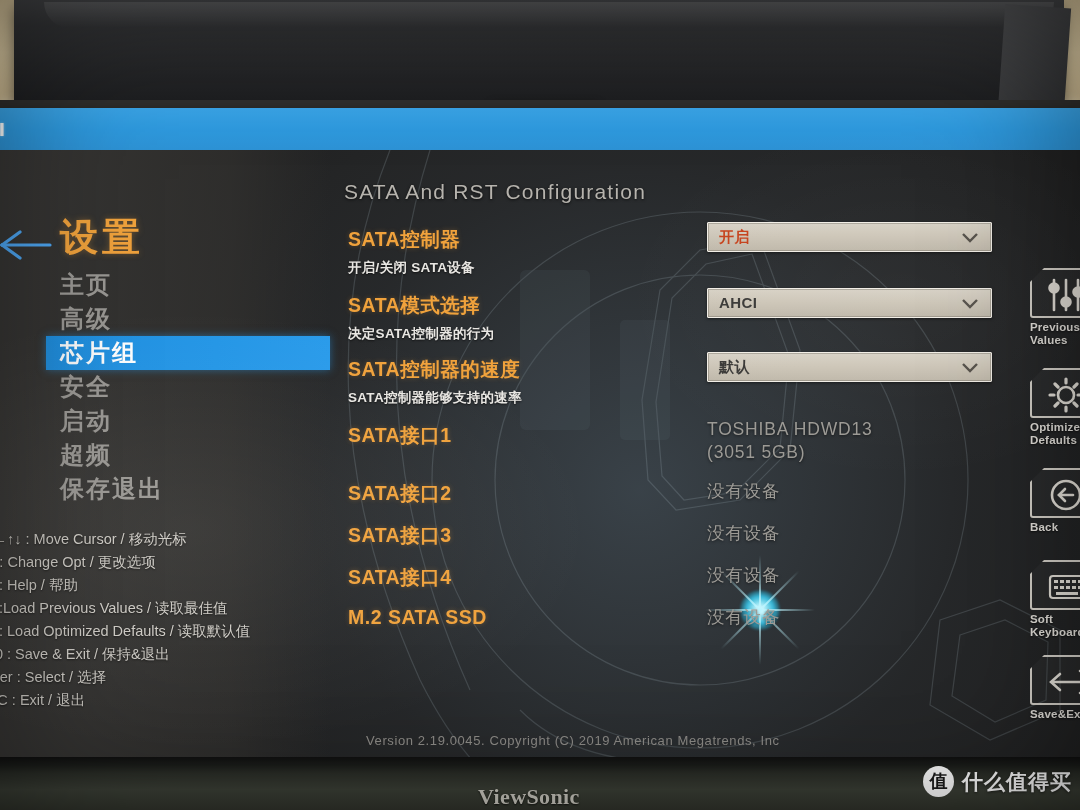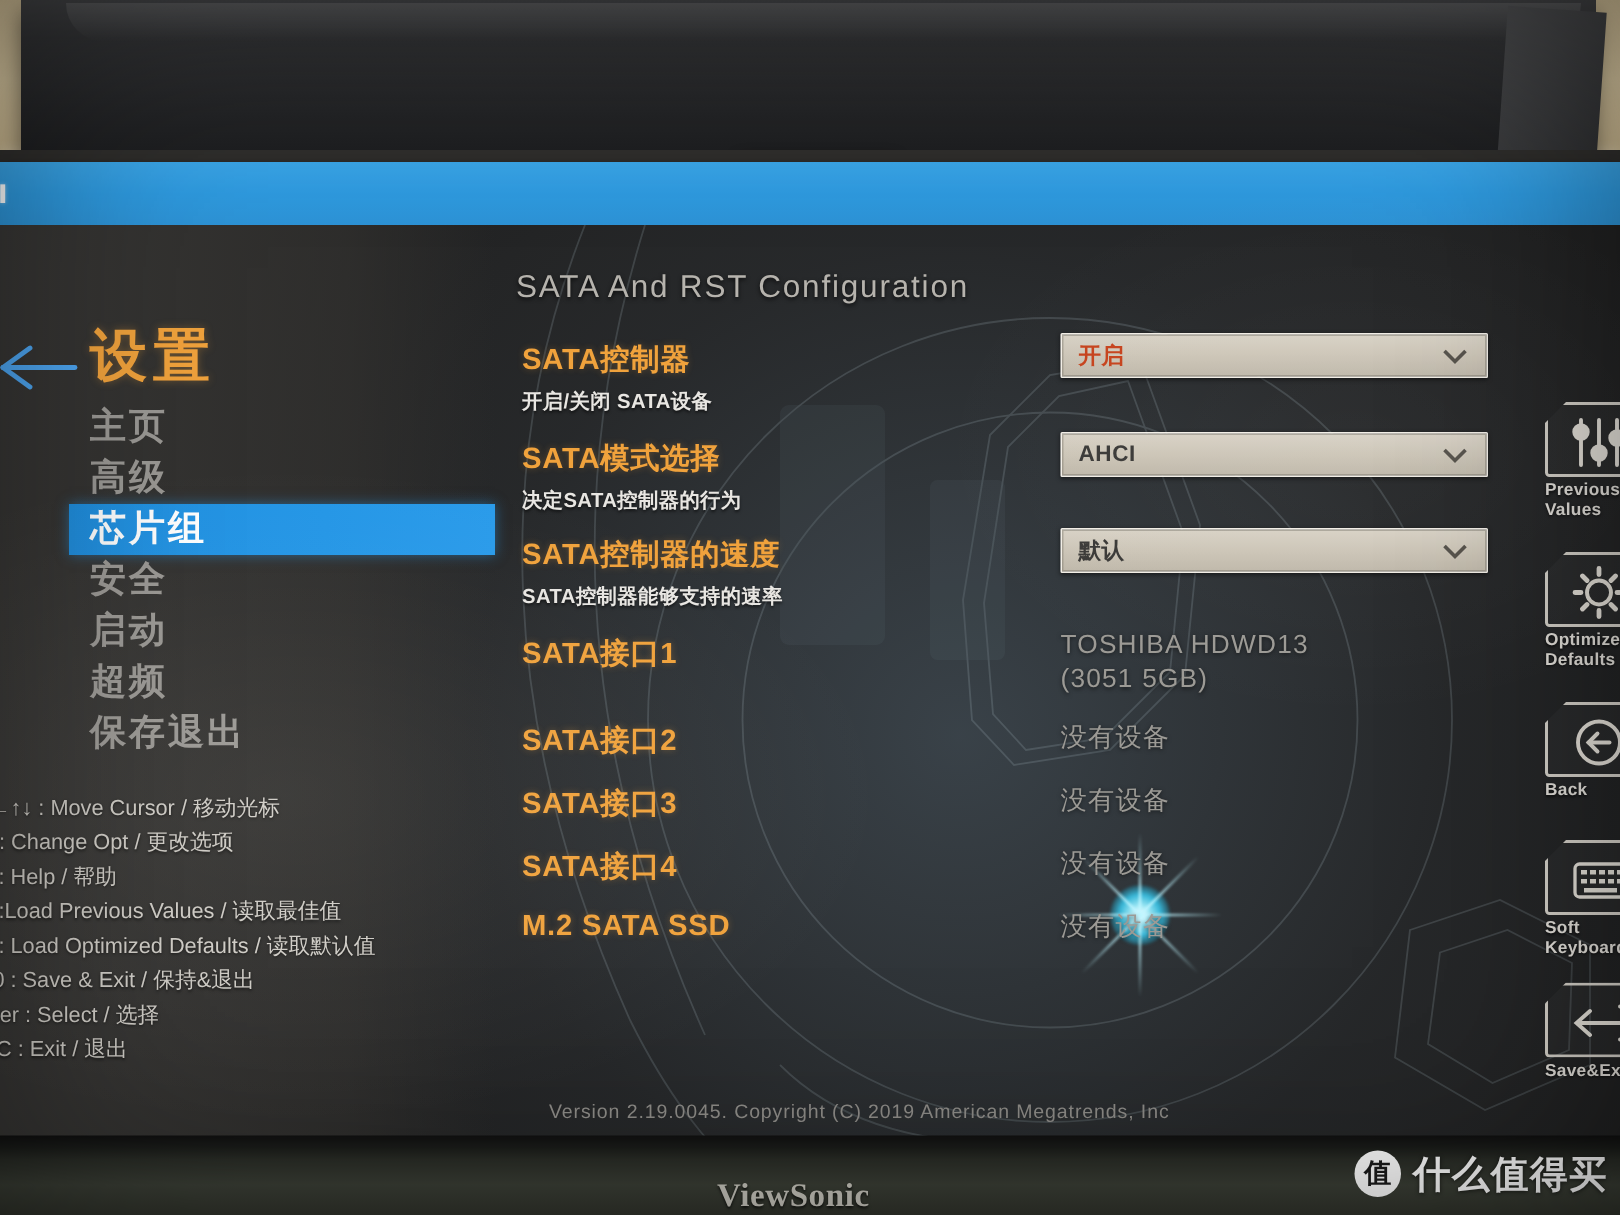--- a/index.html
+++ b/index.html
@@ -133,21 +133,21 @@
   .vs-logo { position:absolute; left:478px; top:784px; font-size:22px;
     font-family:"Liberation Serif","DejaVu Serif",serif; font-weight:700;
     color:#c8c6bd; letter-spacing:.4px; text-shadow:0 1px 2px rgba(0,0,0,.7); }
   .screen-bottom-edge { position:absolute; left:0; top:757px; width:1080px; height:10px;
     background:linear-gradient(180deg,#101010,#1d1f1c); }
 
   
   .wm { position:absolute; right:8px; top:766px; display:flex; align-items:center; gap:8px; }
   .wm-badge { width:31px; height:31px; border-radius:50%; background:#fdfdfd;
     color:#1b1b1b; font-size:18px; font-weight:700; line-height:31px; text-align:center; }
-  .wm-text { font-size:25px; font-weight:700; color:#fdfdfd; letter-spacing:1px;
+  .wm-text { font-size:21px; font-weight:700; color:#fdfdfd; letter-spacing:1px;
     text-shadow:0 1px 3px rgba(0,0,0,.6);text-align:right; }
 
   
   .glare { position:absolute; left:0; top:100px; width:1080px; height:665px;
     background:radial-gradient(ellipse 620px 340px at 190px 430px, rgba(255,250,240,.07) 0%, rgba(255,255,255,0) 65%),
                radial-gradient(ellipse 400px 260px at 900px 200px, rgba(255,255,255,.035) 0%, rgba(255,255,255,0) 70%);
     pointer-events:none; }
   .vig { position:absolute; left:0; top:0; width:1080px; height:810px; pointer-events:none;
     box-shadow:inset 0 0 150px rgba(0,0,0,.45); }
 </style>

